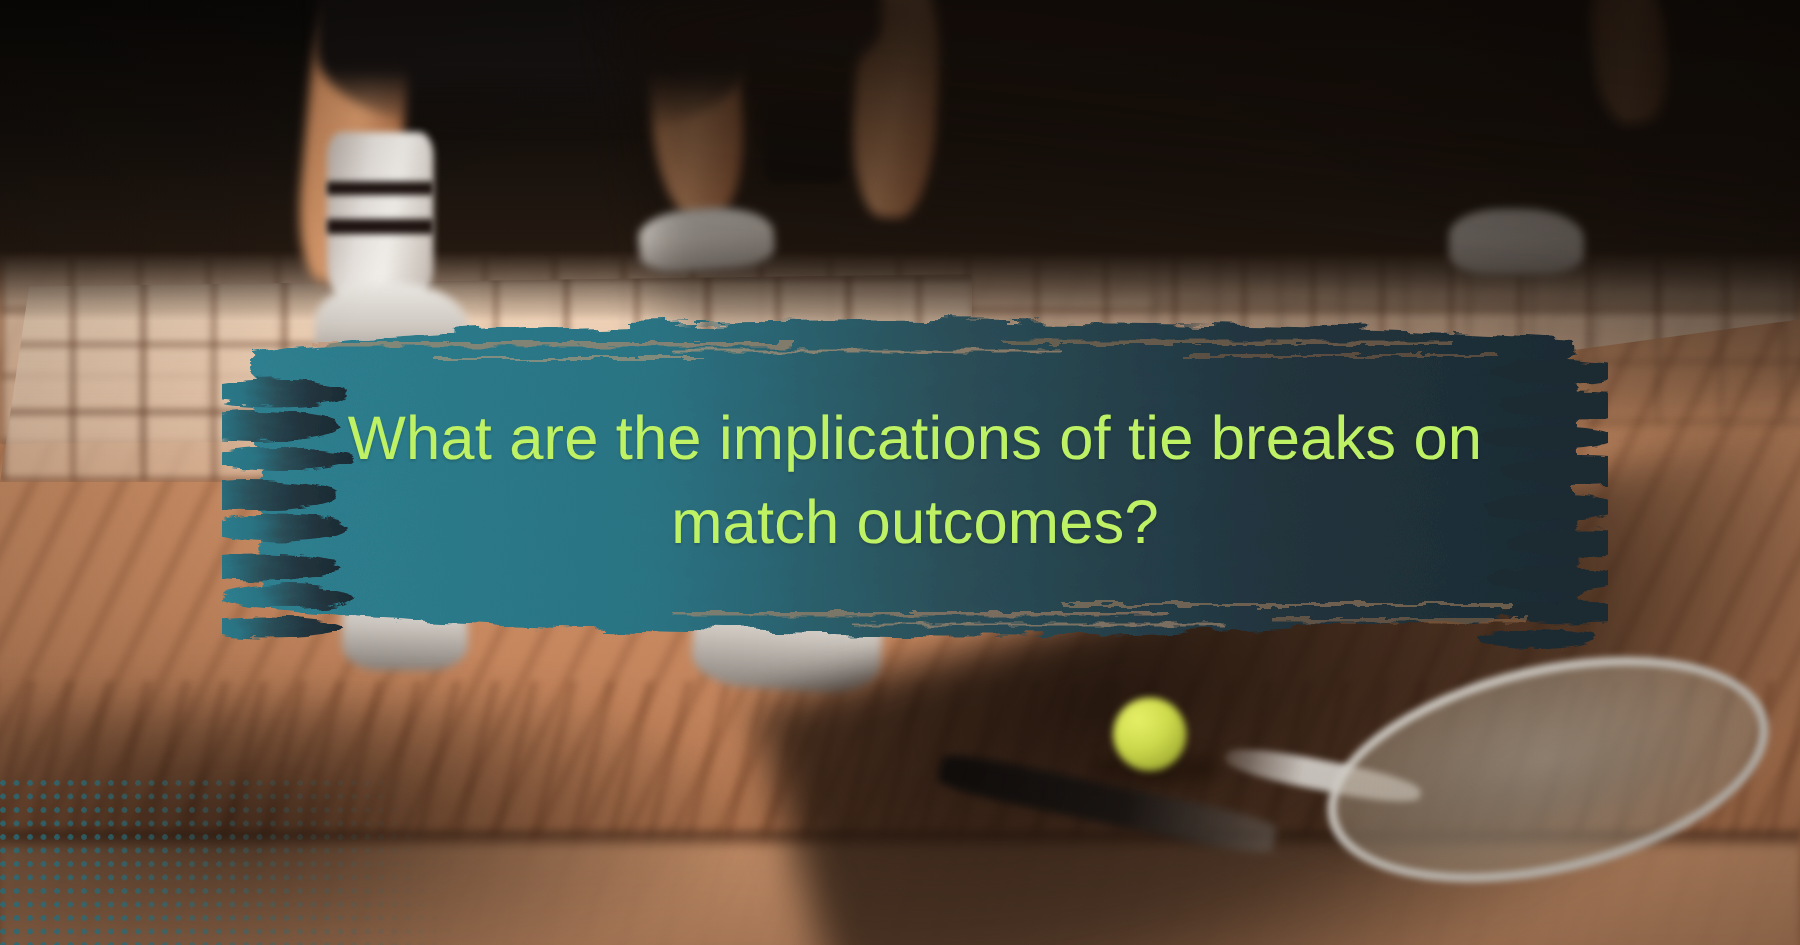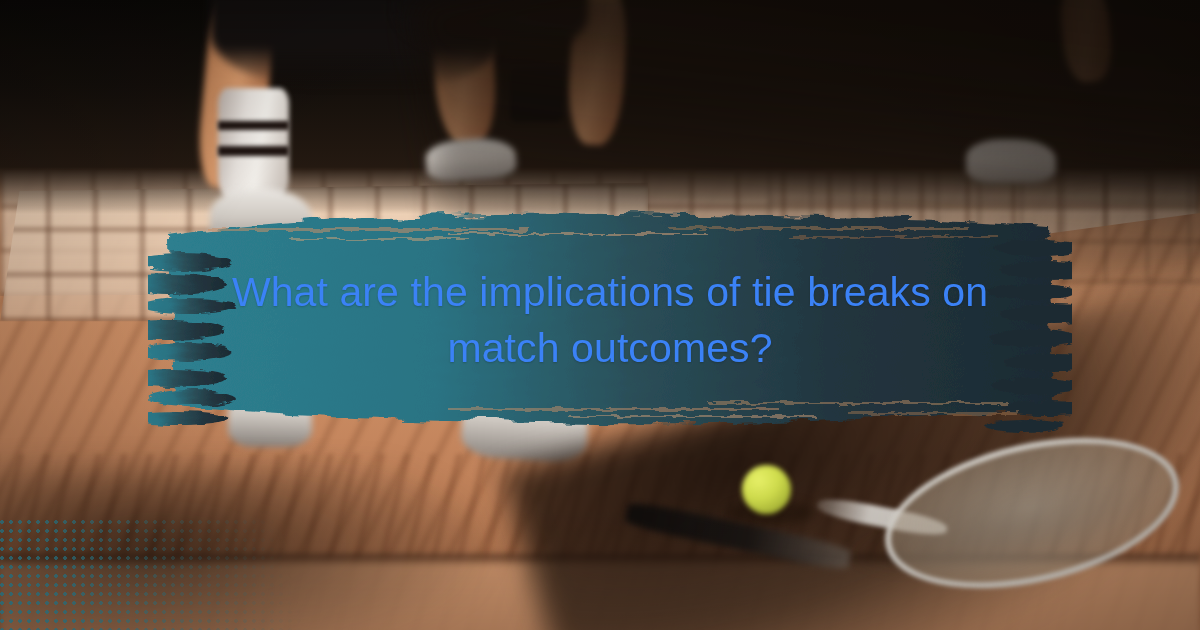--- a/index.html
+++ b/index.html
@@ -354,21 +354,21 @@
     width: 100%;
     height: 100%;
     display: flex;
     flex-direction: column;
     align-items: center;
     justify-content: center;
     padding-top: 4px;
     box-sizing: border-box;
   }
   .banner-title {
-    color: #3b82f6;
+    color: #bef264;
     font-size: 41px;
     line-height: 56px;
     font-weight: 400;
     text-align: center;
     letter-spacing: .1px;
     max-width: 760px;
     text-shadow: 0 1px 2px rgba(0,0,0,.18);
   }
 </style>
 </head>

